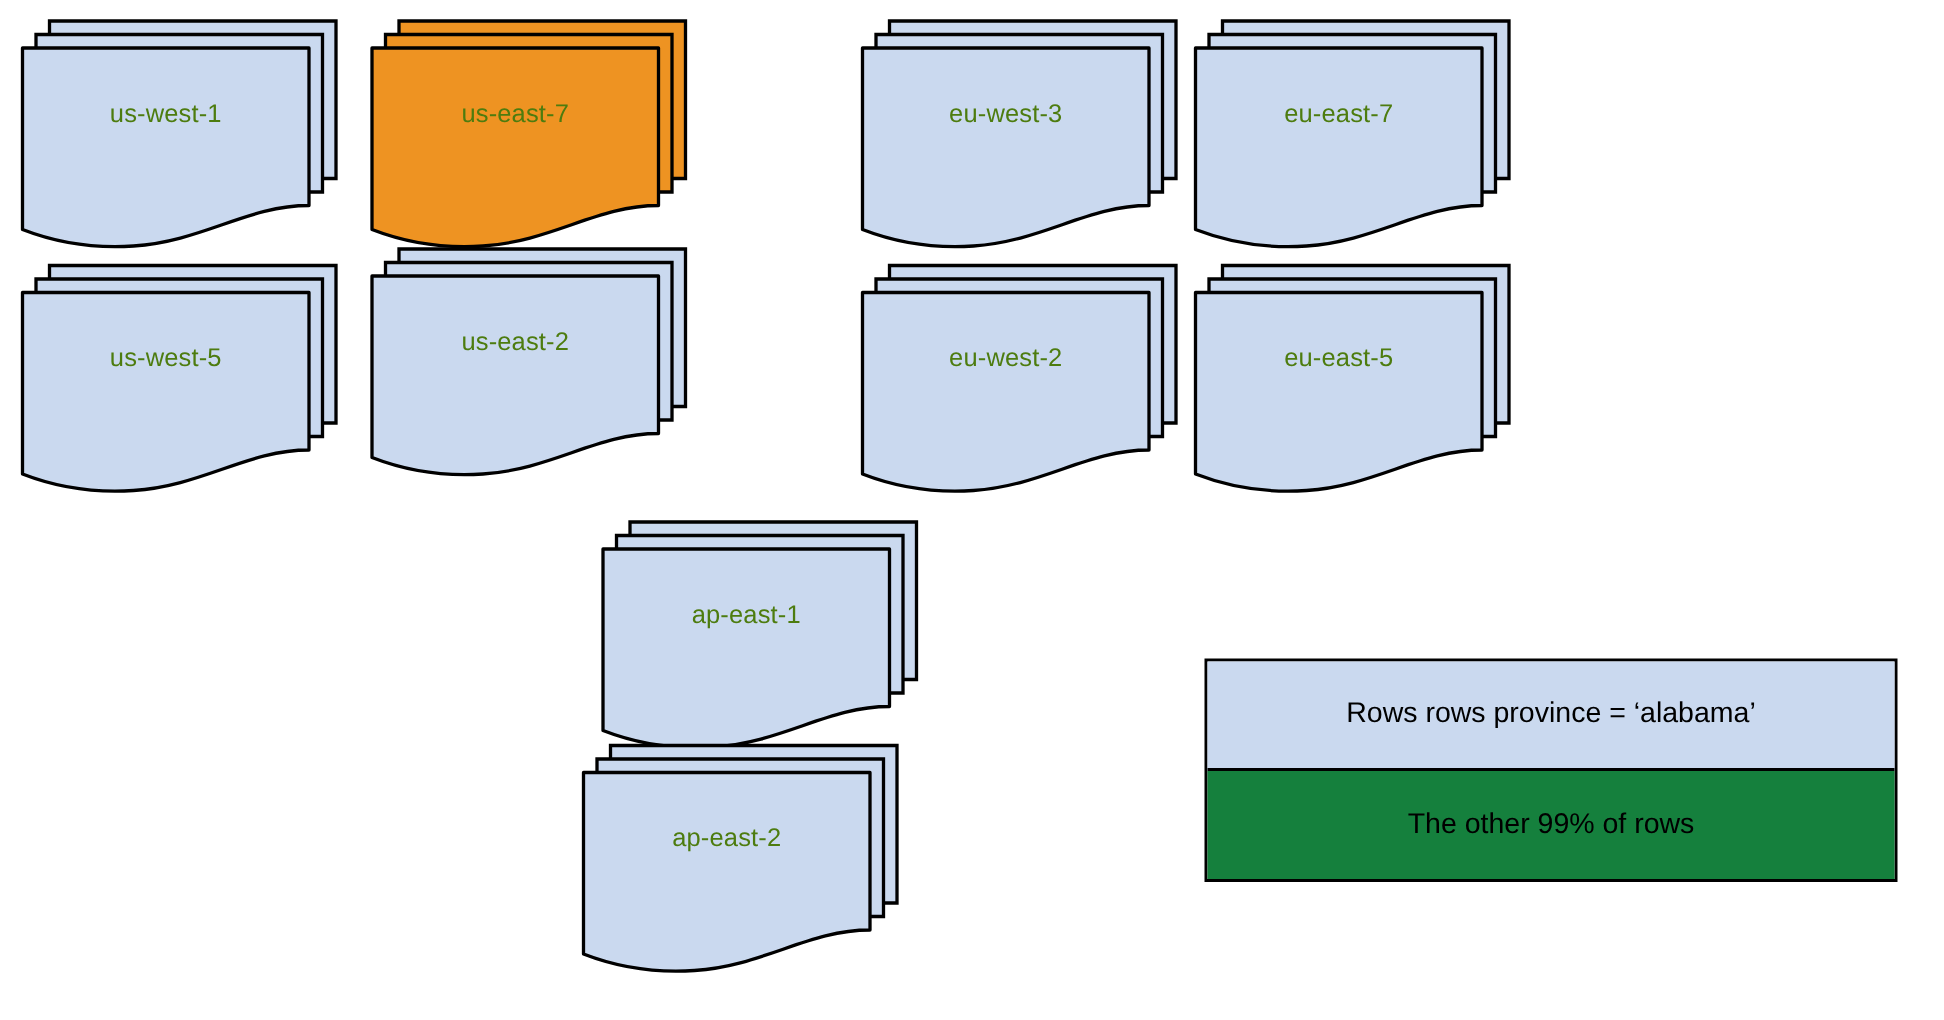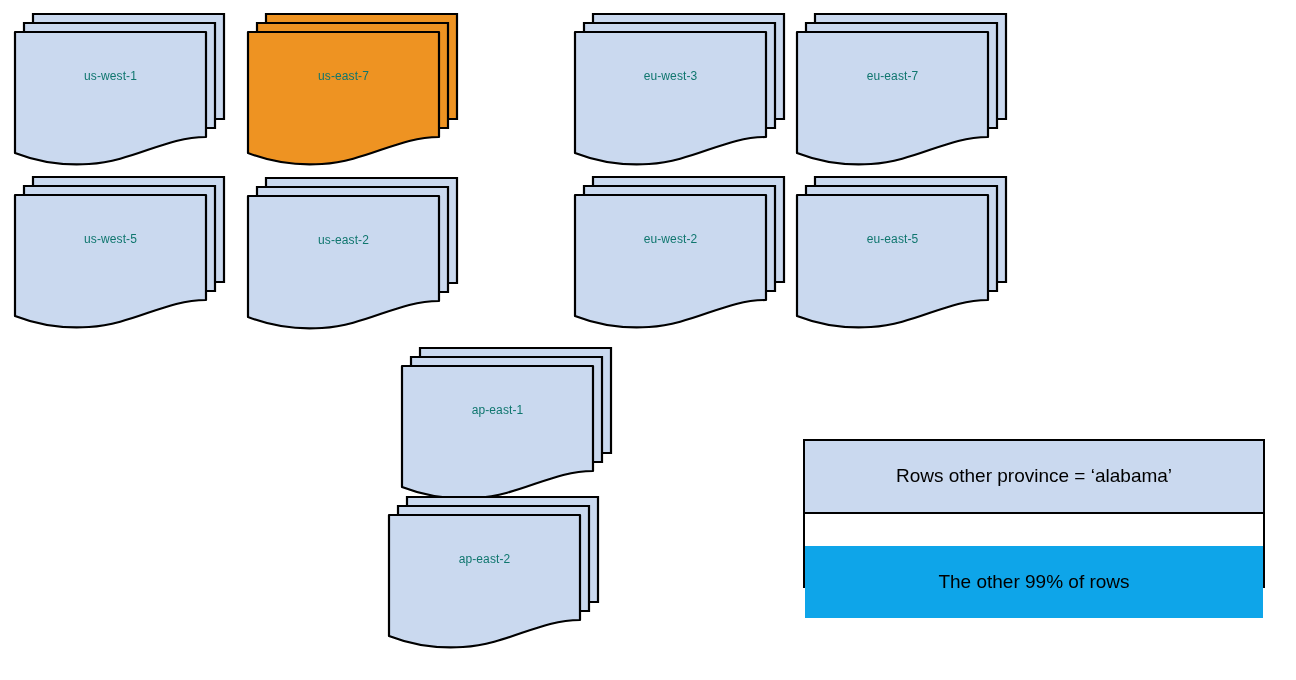--- a/index.html
+++ b/index.html
@@ -36,22 +36,22 @@
   }
   .doc-label {
     position: absolute;
     left: 0;
     top: 0;
     width: 191px;
     height: 123px;
     display: flex;
     align-items: center;
     justify-content: center;
-    font-size: 12px;
-    color: #0f766e;
+    font-size: 17px;
+    color: #4d7c0f;
     letter-spacing: 0.1px;
     white-space: nowrap;
     pointer-events: none;
   }
 
   
   .legend {
     position: absolute;
     left: 803px;
     top: 439px;
@@ -69,22 +69,21 @@
     justify-content: center;
     font-size: 19px;
     color: #000000;
     white-space: nowrap;
   }
   .legend-band.blue {
     background: #CAD9EF;
     border-bottom: 2px solid #000000;
   }
   .legend-band.orange {
-    background: #0ea5e9;
-    margin-top: 32px;
+    background: #15803d;
   }
 </style>
 </head>
 <body>
 
 <div id="canvas">
 
   <div id="stacks-layer">
       <div class="doc-stack" style="left: 15px; top: 14px; z-index: 1;">
     <svg viewBox="0 0 209 157" xmlns="http://www.w3.org/2000/svg">
@@ -144,21 +143,21 @@
       <path class="sheet sheet-back" d="M18,0 L209,0 L209,105 L18,105 Z" stroke="#000000" stroke-width="2.2" stroke-linejoin="miter" fill="#CAD9EF"></path>
 
       <path class="sheet sheet-mid" d="M9,9 L200,9 L200,114 L9,114 Z" stroke="#000000" stroke-width="2.2" stroke-linejoin="miter" fill="#CAD9EF"></path>
 
       <path class="sheet sheet-front" d="M0,18 L191,18 L191,123
                C 150,123 120,147 74,150
                C 44,152 18,146 0,139 Z" stroke="#000000" stroke-width="2.2" stroke-linejoin="round" fill="#CAD9EF"></path>
     </svg>
     <div class="doc-label">us-west-5</div>
   </div>
-      <div class="doc-stack" style="left: 248px; top: 178px; z-index: 6;">
+      <div class="doc-stack" style="left: 248px; top: 166px; z-index: 6;">
     <svg viewBox="0 0 209 157" xmlns="http://www.w3.org/2000/svg">
 
       <path class="sheet sheet-back" d="M18,0 L209,0 L209,105 L18,105 Z" stroke="#000000" stroke-width="2.2" stroke-linejoin="miter" fill="#CAD9EF"></path>
 
       <path class="sheet sheet-mid" d="M9,9 L200,9 L200,114 L9,114 Z" stroke="#000000" stroke-width="2.2" stroke-linejoin="miter" fill="#CAD9EF"></path>
 
       <path class="sheet sheet-front" d="M0,18 L191,18 L191,123
                C 150,123 120,147 74,150
                C 44,152 18,146 0,139 Z" stroke="#000000" stroke-width="2.2" stroke-linejoin="round" fill="#CAD9EF"></path>
     </svg>
@@ -213,20 +212,20 @@
       <path class="sheet sheet-front" d="M0,18 L191,18 L191,123
                C 150,123 120,147 74,150
                C 44,152 18,146 0,139 Z" stroke="#000000" stroke-width="2.2" stroke-linejoin="round" fill="#CAD9EF"></path>
     </svg>
     <div class="doc-label">ap-east-2</div>
   </div>
     </div>
 
   <div class="legend">
     <div class="legend-band blue">
-      <span>Rows other province = ‘alabama’</span>
+      <span>Rows rows province = ‘alabama’</span>
     </div>
     <div class="legend-band orange">
       <span>The other 99% of rows</span>
     </div>
   </div>
 
 </div>
 
 </body></html>

